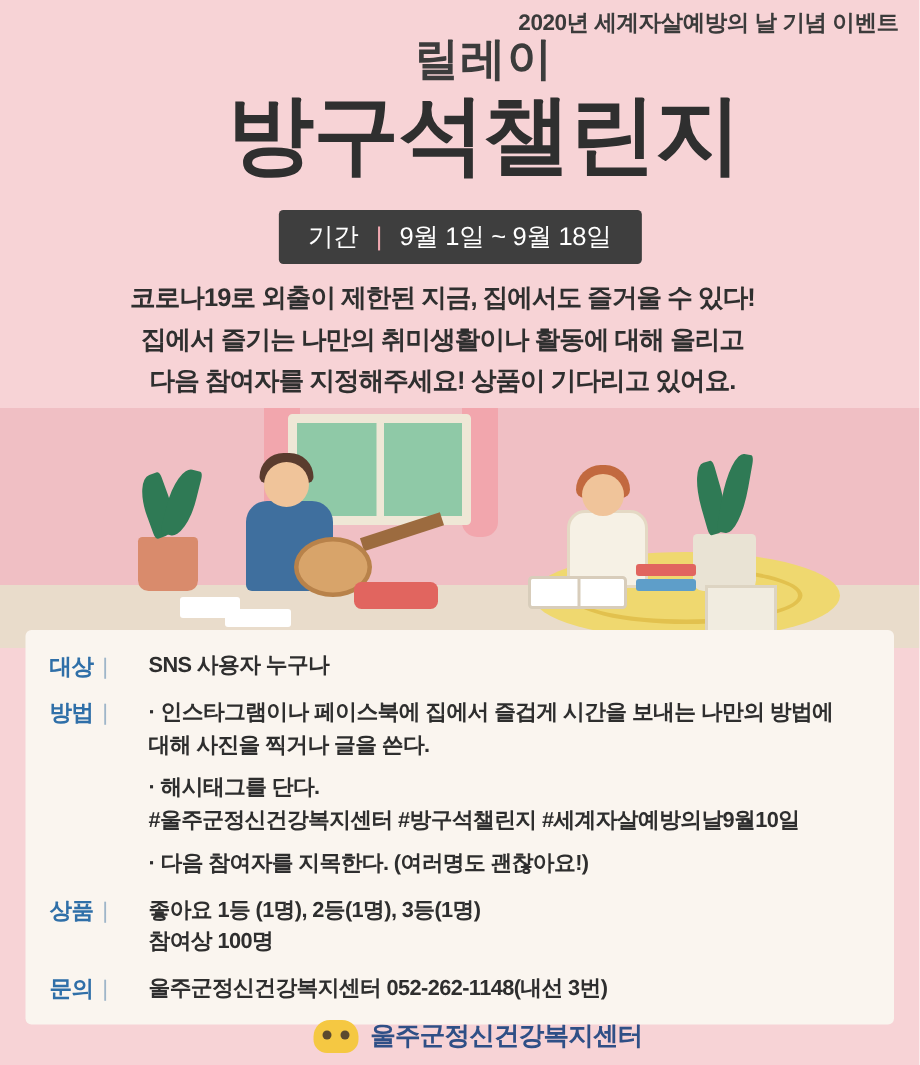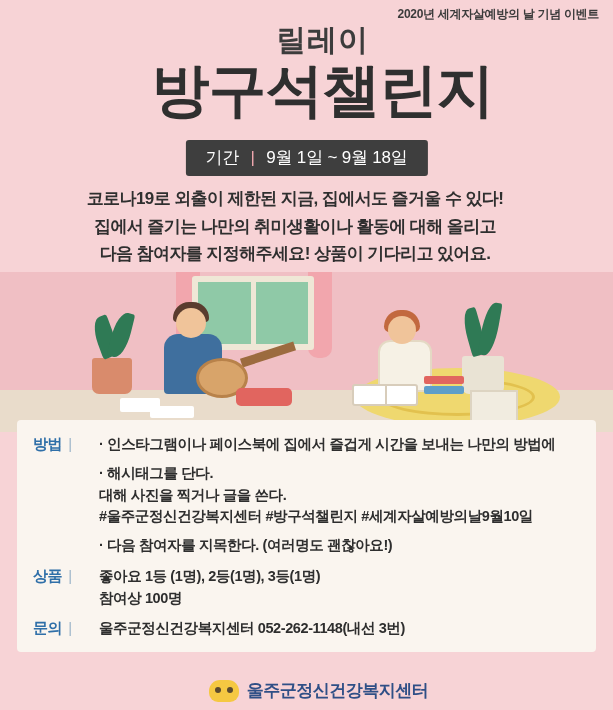--- a/index.html
+++ b/index.html
@@ -16,21 +16,21 @@
     height: 710px;
     background: #f7d3d6;
     overflow: hidden;
   }
 
   
   .event-line {
     position: absolute;
     top: 6px;
     right: 14px;
-    font-size: 12px;
+    font-size: 15px;
     font-weight: bold;
     color: #3b3b3b;
     letter-spacing: -0.3px;
   }
 
   
   .title-wrap {
     position: absolute;
     top: 24px;
     left: 16px;
@@ -352,29 +352,37 @@
     <div class="person-b-hair"></div>
     <div class="person-b-head"></div>
     <div class="book-open"></div>
     <div class="book-stack"></div>
     <div class="book-stack2"></div>
     <div class="box-right"></div>
   </div>
 
   <div class="info">
 
+    <div class="row">
+      <div class="label">
+        <span>대상</span><span class="bar">|</span>
+      </div>
+      <div class="value">
+        <span class="sub">SNS 사용자 누구나</span>
+      </div>
+    </div>
 
     <div class="row">
       <div class="label">
         <span>방법</span><span class="bar">|</span>
       </div>
       <div class="value">
         <span class="sub">· 인스타그램이나 페이스북에 집에서 즐겁게 시간을  보내는 나만의 방법에</span>
+        <span class="sub">  대해  사진을 찍거나 글을 쓴다.</span>
         <span class="sub" style="margin-top:7px;">· 해시태그를 단다.</span>
-        <span class="sub">  대해  사진을 찍거나 글을 쓴다.</span>
         <span class="tag">  #울주군정신건강복지센터 #방구석챌린지 #세계자살예방의날9월10일</span>
         <span class="sub" style="margin-top:7px;">· 다음 참여자를 지목한다. (여러명도 괜찮아요!)</span>
       </div>
     </div>
 
     <div class="row">
       <div class="label">
         <span>상품</span><span class="bar">|</span>
       </div>
       <div class="value">

